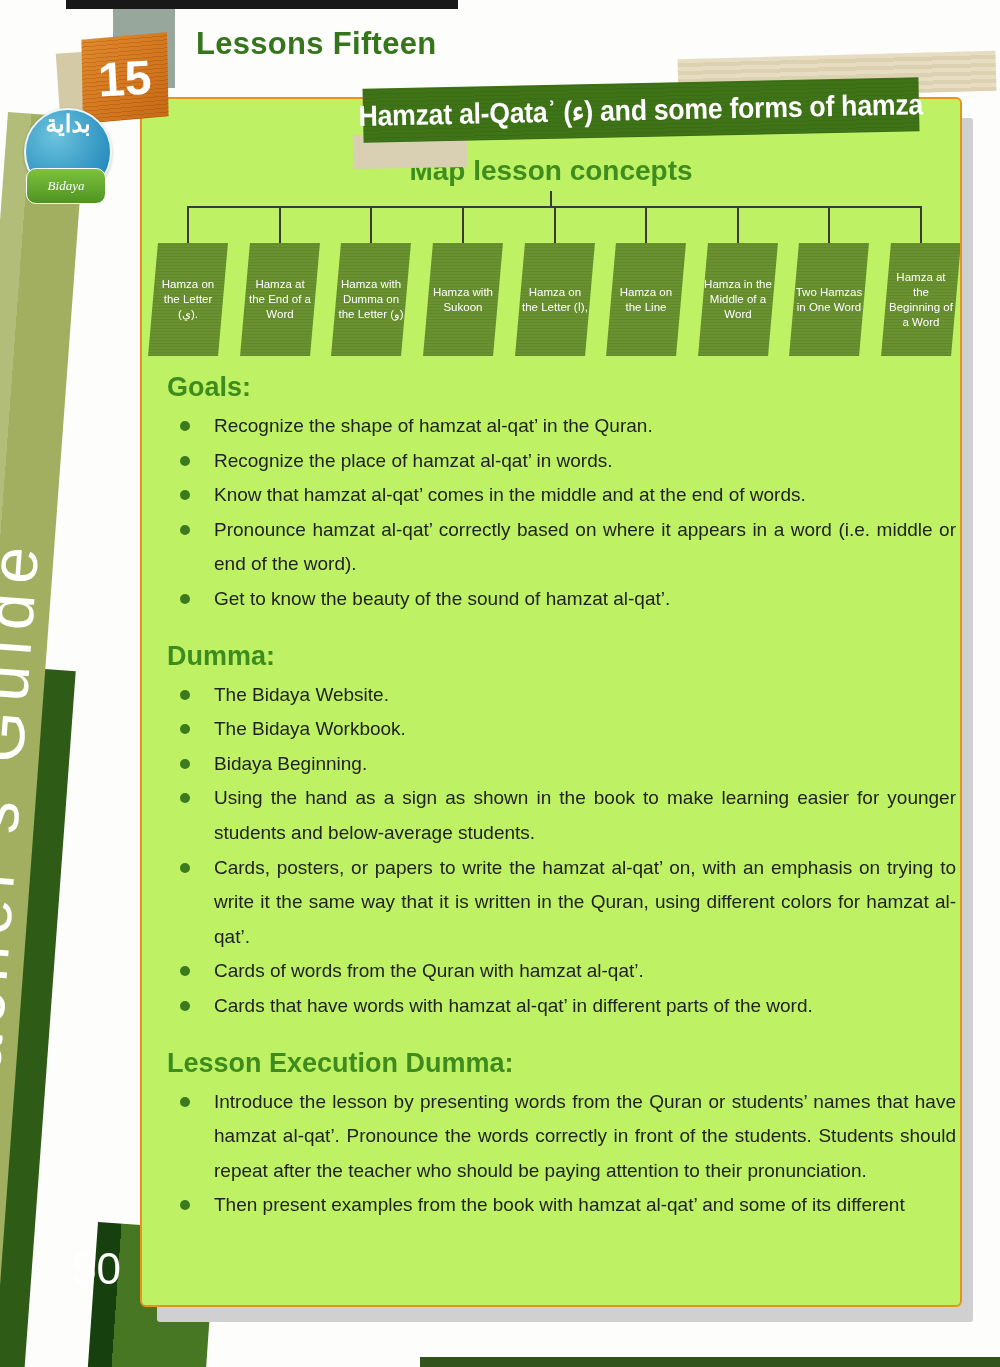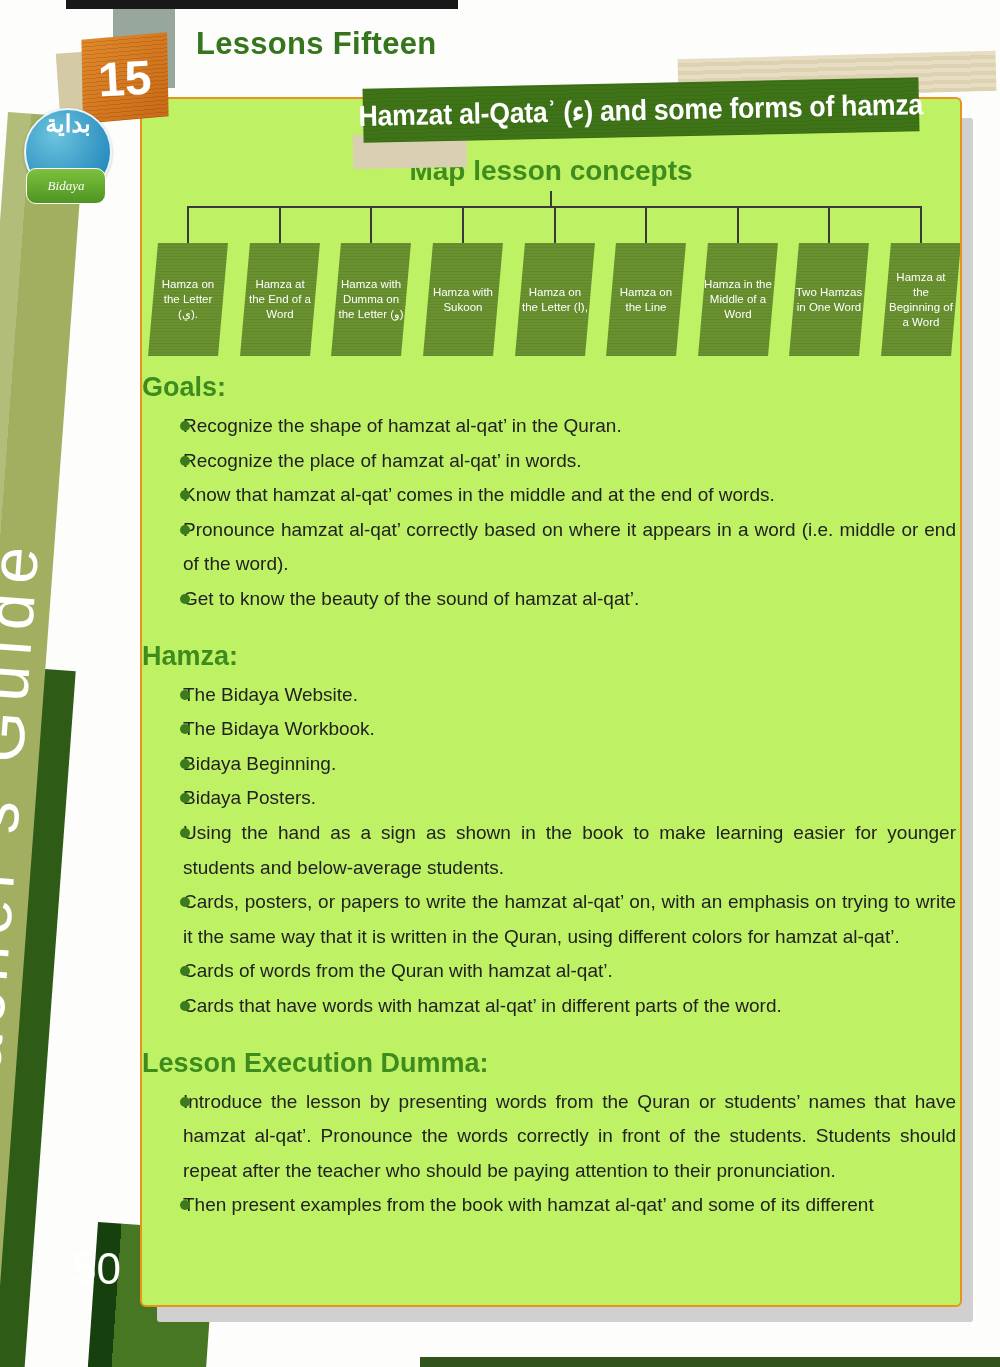--- a/index.html
+++ b/index.html
@@ -76,24 +76,24 @@
   .map-row{position:relative;margin:0 4px 0 11px;display:flex;justify-content:space-between;}
   .hline{position:absolute;top:0;left:35px;right:35px;height:0;border-top:2px solid #3a3a3a;}
   .col{display:flex;flex-direction:column;align-items:center;width:70px;}
   .drop{width:2px;height:37px;background:#3a3a3a;}
   .cbox{width:70px;height:113px;transform:skewX(-5deg);
         background:repeating-linear-gradient(0deg,rgba(30,60,0,.10) 0 1px,transparent 1px 3px),#699130;
         display:flex;align-items:center;justify-content:center;}
   .cbox span{transform:skewX(5deg);display:block;color:#fff;font-size:11.5px;line-height:1.3;
              text-align:center;padding:0 1px;}
 
-  .section-title{font-size:27px;font-weight:bold;color:#3e8b1e;margin:24px 0 6px 0;}
+  .section-title{font-size:27px;font-weight:bold;color:#3e8b1e;margin:24px 0 6px 25px;}
   .section-title.first{margin-top:16px;}
   ul.bullets{list-style:none;margin:4px 0 0 0;padding:0;}
-  ul.bullets li{position:relative;padding:0 4px 0 41px;font-size:19px;line-height:34.6px;
+  ul.bullets li{position:relative;padding:0 4px 0 72px;font-size:19px;line-height:34.6px;
                 color:#222222;text-align:justify;}
   ul.bullets li::before{content:"";position:absolute;left:38px;top:12px;width:10px;height:10px;
                 border-radius:50%;background:#3c7a1e;}
 </style>
 </head>
 <body>
 
 <div class="page">
 
   <div class="top-strip"></div>
@@ -191,26 +191,25 @@
 
     <h3 class="section-title first">Goals:</h3>
     <ul class="bullets">
       <li>Recognize the shape of hamzat al-qat’ in the Quran.</li>
       <li>Recognize the place of hamzat al-qat’ in words.</li>
       <li>Know that hamzat al-qat’ comes in the middle and at the end of words.</li>
       <li>Pronounce hamzat al-qat’ correctly based on where it appears in a word (i.e. middle or end of the word).</li>
       <li>Get to know the beauty of the sound of hamzat al-qat’.</li>
     </ul>
 
-    <h3 class="section-title">Hamza:</h3>
+    <h3 class="section-title">Dumma:</h3>
     <ul class="bullets">
       <li>The Bidaya Website.</li>
       <li>The Bidaya Workbook.</li>
       <li>Bidaya Beginning.</li>
-      <li>Bidaya Posters.</li>
       <li>Using the hand as a sign as shown in the book to make learning easier for younger students and below-average students.</li>
       <li>Cards, posters, or papers to write the hamzat al-qat’ on, with an emphasis on trying to write it the same way that it is written in the Quran, using different colors for hamzat al-qat’.</li>
       <li>Cards of words from the Quran with hamzat al-qat’.</li>
       <li>Cards that have words with hamzat al-qat’ in different parts of the word.</li>
     </ul>
 
     <h3 class="section-title">Lesson Execution Dumma:</h3>
     <ul class="bullets">
       <li>Introduce the lesson by presenting words from the Quran or students’ names that have hamzat al-qat’. Pronounce the words correctly in front of the students. Students should repeat after the teacher who should be paying attention to their pronunciation.</li>
       <li>Then present examples from the book with hamzat al-qat’ and some of its different</li>

